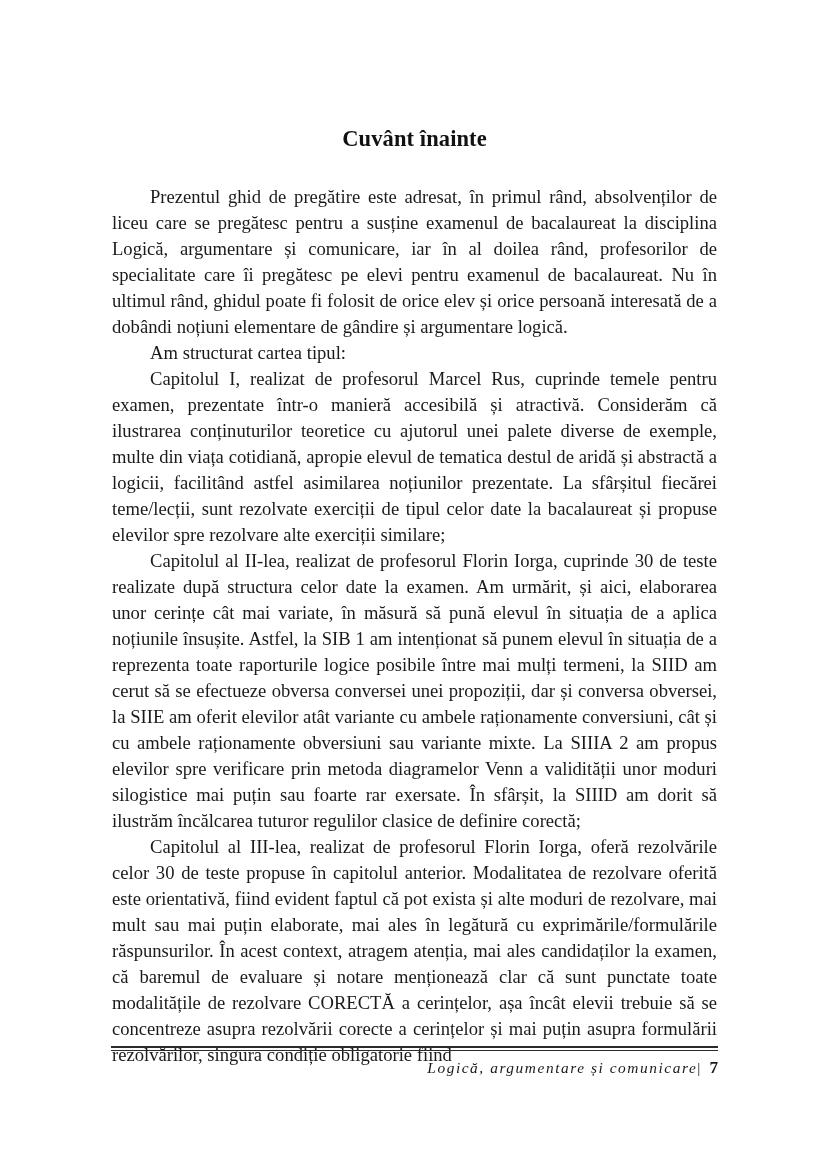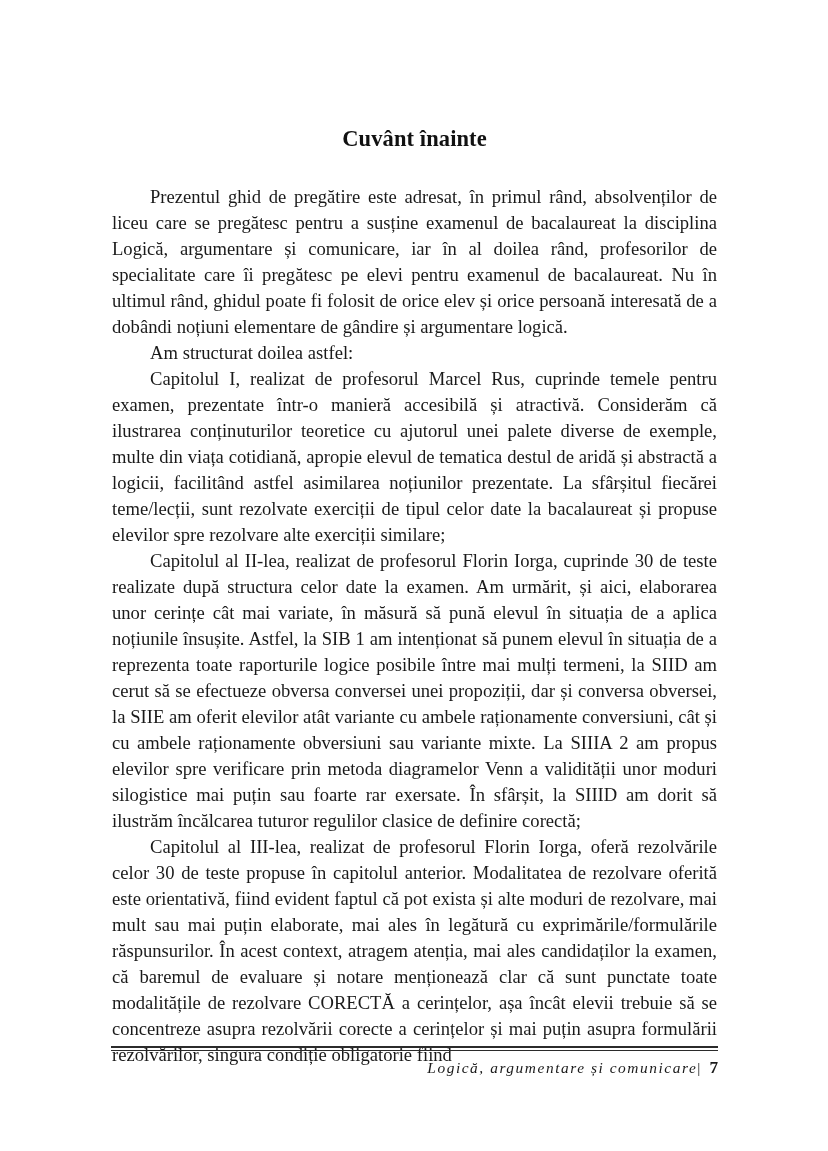--- a/index.html
+++ b/index.html
@@ -125,21 +125,21 @@
 <div class="page">
 
   <div class="content">
 
     <h1 class="page-title">Cuvânt înainte</h1>
 
     <div class="body-copy">
 
       <p class="para"><span class="lead"></span><span>Prezentul ghid de pregătire este adresat, în primul rând, absolvenților de liceu care se pregătesc pentru a susține examenul de bacalaureat la disciplina Logică, argumentare și comunicare, iar în al doilea rând, profesorilor de specialitate care îi pregătesc pe elevi pentru examenul de bacalaureat. Nu în ultimul rând, ghidul poate fi folosit de orice elev și orice persoană interesată de a dobândi noțiuni elementare de gândire și argumentare logică.</span></p>
 
-      <p class="para"><span class="lead"></span><span>Am structurat doilea astfel:</span></p>
+      <p class="para"><span class="lead"></span><span>Am structurat cartea tipul:</span></p>
 
       <p class="para"><span class="lead">Capitolul I,</span><span> realizat de profesorul Marcel Rus, cuprinde temele pentru examen, prezentate într-o manieră accesibilă și atractivă. Considerăm că ilustrarea conținuturilor teoretice cu ajutorul unei palete diverse de exemple, multe din viața cotidiană, apropie elevul de tematica destul de aridă și abstractă a logicii, facilitând astfel asimilarea noțiunilor prezentate. La sfârșitul fiecărei teme/lecții, sunt rezolvate exerciții de tipul celor date la bacalaureat și propuse elevilor spre rezolvare alte exerciții similare;</span></p>
 
       <p class="para"><span class="lead">Capitolul al II-lea,</span><span> realizat de profesorul Florin Iorga, cuprinde 30 de teste realizate după structura celor date la examen. Am urmărit, și aici, elaborarea unor cerințe cât mai variate, în măsură să pună elevul în situația de a aplica noțiunile însușite. Astfel, la SIB 1 am intenționat să punem elevul în situația de a reprezenta toate raporturile logice posibile între mai mulți termeni, la SIID am cerut să se efectueze obversa conversei unei propoziții, dar și conversa obversei, la SIIE am oferit elevilor atât variante cu ambele raționamente conversiuni, cât și cu ambele raționamente obversiuni sau variante mixte. La SIIIA 2 am propus elevilor spre verificare prin metoda diagramelor Venn a validității unor moduri silogistice mai puțin sau foarte rar exersate. În sfârșit, la SIIID am dorit să ilustrăm încălcarea tuturor regulilor clasice de definire corectă;</span></p>
 
       <p class="para"><span class="lead">Capitolul al III-lea,</span><span> realizat de profesorul Florin Iorga, oferă rezolvările celor 30 de teste propuse în capitolul anterior. Modalitatea de rezolvare oferită este orientativă, fiind evident faptul că pot exista și alte moduri de rezolvare, mai mult sau mai puțin elaborate, mai ales în legătură cu exprimările/formulările răspunsurilor. În acest context, atragem atenția, mai ales candidaților la examen, că baremul de evaluare și notare menționează clar că sunt punctate toate modalitățile de rezolvare CORECTĂ a cerințelor, așa încât elevii trebuie să se concentreze asupra rezolvării corecte a cerințelor și mai puțin asupra formulării rezolvărilor, singura condiție obligatorie fiind</span></p>
 
     </div>
   </div>
 

